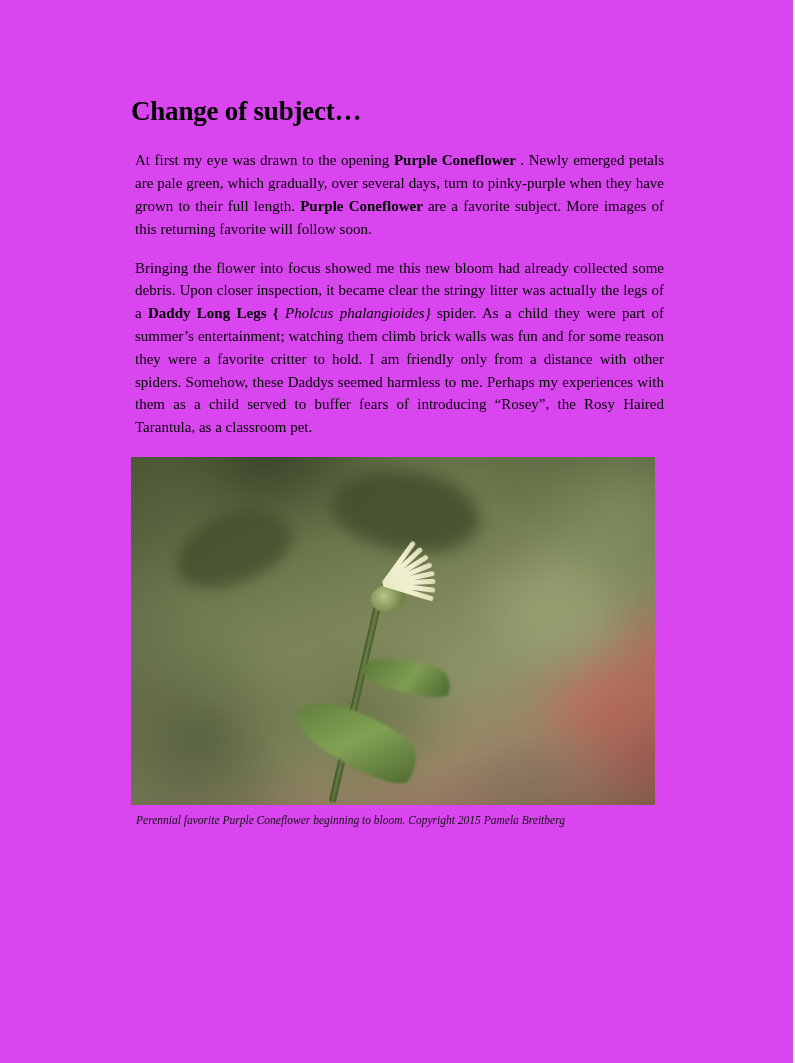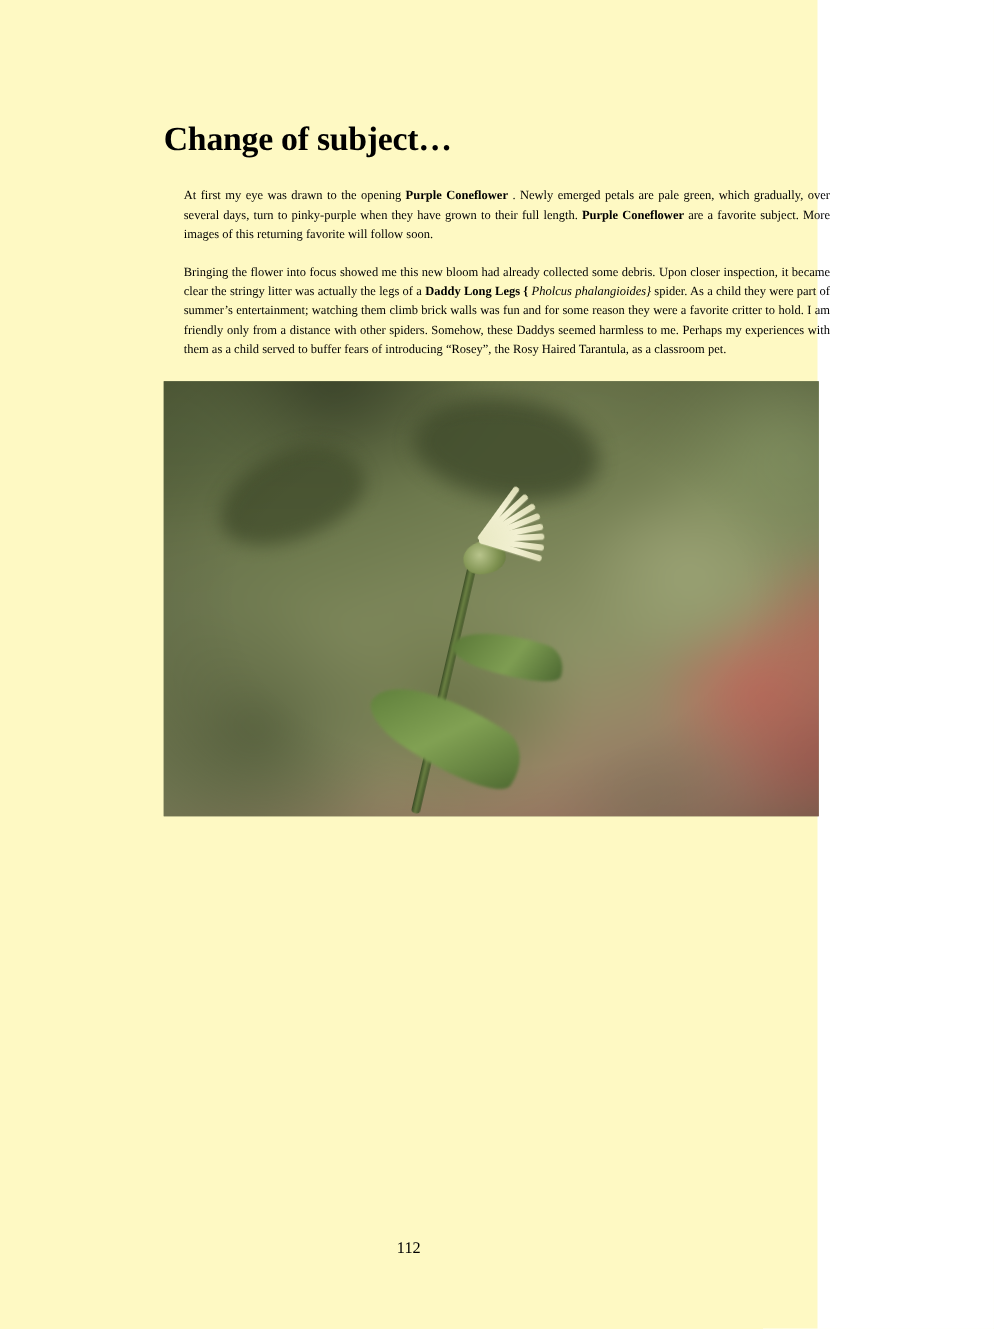--- a/index.html
+++ b/index.html
@@ -11,43 +11,43 @@
     width: 795px;
     height: 1063px;
     position: relative;
     font-family: "Liberation Serif", serif;
     color: #000000;
     overflow: hidden;
   }
   .page {
     position: absolute;
     left: 0; top: 0;
-    width: 654px;
+    width: 793px;
     height: 1063px;
-    background: #fef9c3;
+    background: #d946ef;
   }
   .content {
     position: absolute;
     left: 131px;
     top: 95px;
     width: 533px;
   }
   .title {
     font-family: "Liberation Serif", serif;
     font-size: 27px;
     font-weight: bold;
     letter-spacing: -0.2px;
     margin: 0 0 22px 0;
     line-height: 1.2;
   }
   p.body-par {
-    font-size: 10px;
+    font-size: 15px;
     line-height: 1.52;
     text-align: justify;
-    margin: 0 0 16px 16px;
+    margin: 0 0 16px 4px;
     text-justify: inter-word;
   }
   p.body-par:last-of-type { margin-bottom: 0; }
   .b { font-weight: bold; }
   .bi { font-weight: normal; font-style: italic; }
 
   .figure {
     margin-top: 18px;
     width: 524px;
   }
@@ -227,19 +227,19 @@
               <span></span>
               <span></span>
             <span></span>
               <span></span>
               <span></span>
               <span></span>
           </div>
         </div>
         <div class="vignette"></div>
       </div>
+      <figcaption class="caption">Perennial favorite Purple Coneflower beginning to bloom. Copyright 2015 Pamela Breitberg</figcaption>
     </figure>
 
   </div>
 
-  <div class="page-number">112</div>
 
 </div>
 
 </body></html>

